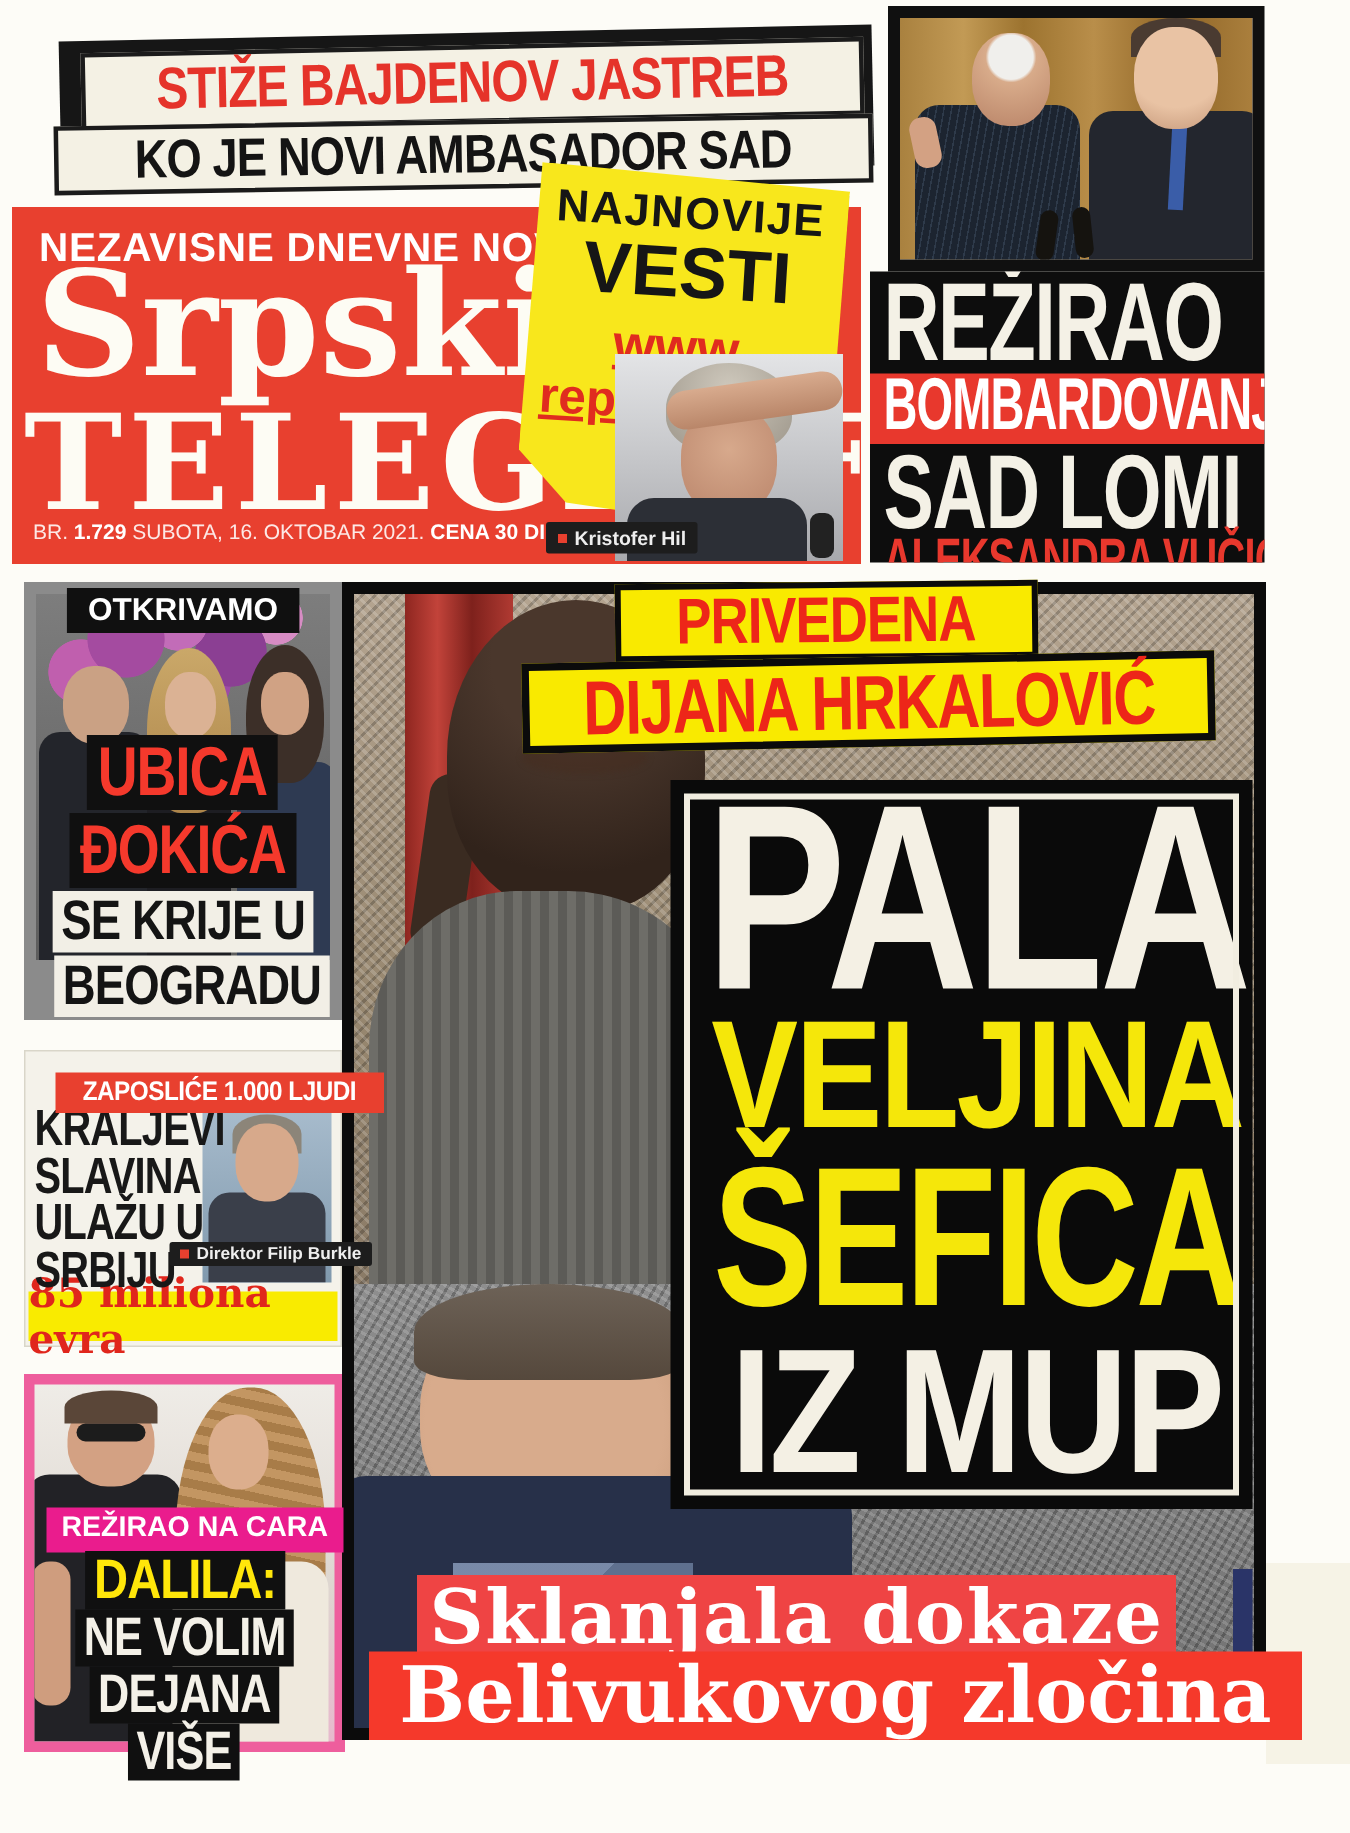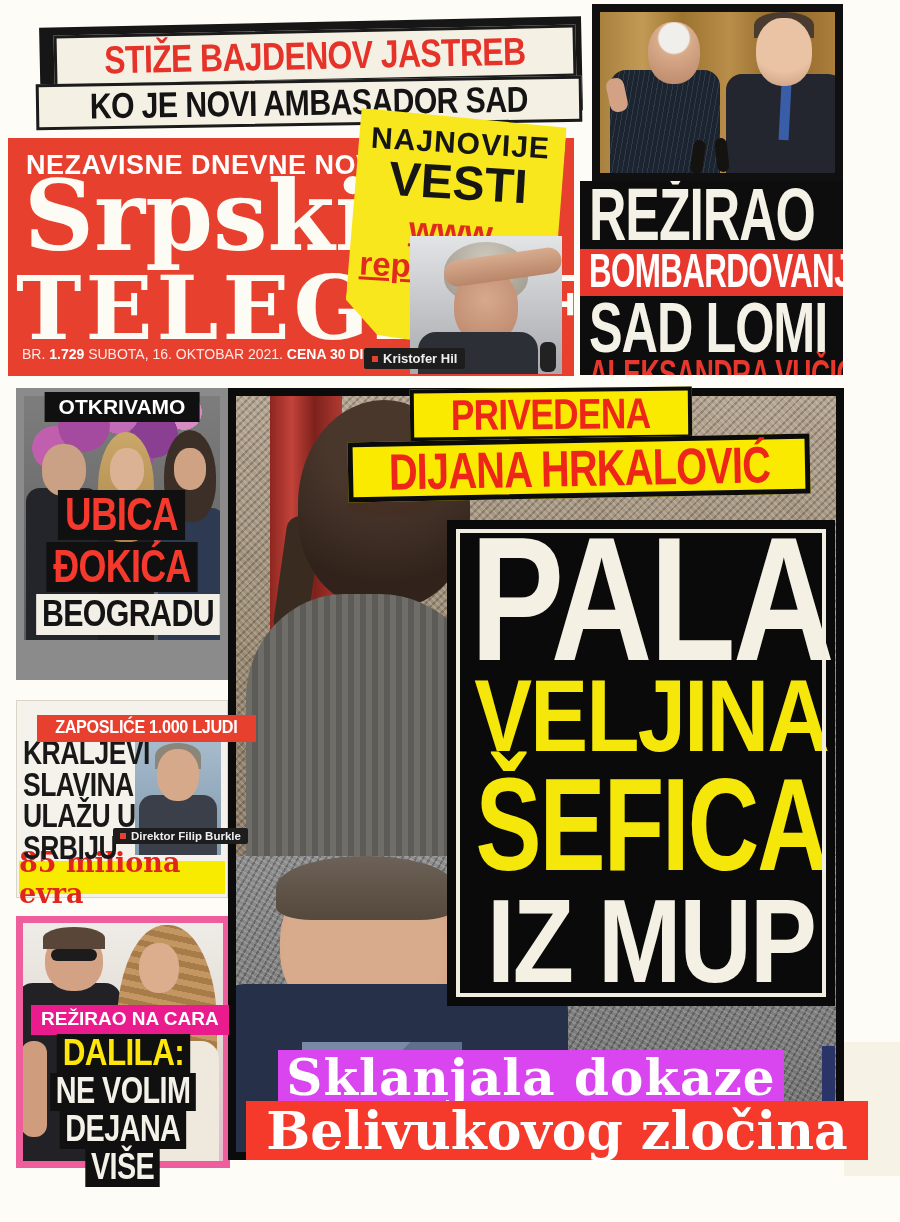--- a/index.html
+++ b/index.html
@@ -167,21 +167,21 @@
            border:5px solid #0b0b0b;color:#ed2619;font-weight:bold;font-size:51px;z-index:3;}
   .big-box{left:211px;top:124px;width:388px;height:486px;background:#0a0a0a;display:flex;flex-direction:column;
            align-items:center;justify-content:center;z-index:2;padding-left:20px;}
   .big-box:after{content:"";position:absolute;inset:9px;border:4px solid #f1ede0;pointer-events:none;}
   .h0{color:#f4f0e4;font-weight:bold;font-size:176px;line-height:.8;}
   .h1{color:#f5e70a;font-weight:bold;font-size:102px;line-height:.92;}
   .h2{color:#f5e70a;font-weight:bold;font-size:132px;line-height:.92;}
   .h3{color:#f4f0e4;font-weight:bold;font-size:118px;line-height:.95;}
   .credit-strip{left:822px;top:1046px;width:13px;height:58px;background:#2a3468;z-index:2;}
   .cream-patch{left:844px;top:1042px;width:56px;height:134px;background:#f6f3e6;}
-  .sub1{left:278px;top:1050px;width:506px;height:55px;background:#d946ef;color:#fff;font-weight:bold;
+  .sub1{left:278px;top:1050px;width:506px;height:55px;background:#ef4444;color:#fff;font-weight:bold;
         font-size:50px;letter-spacing:1px;z-index:4;}
   .sub2{left:246px;top:1101px;width:622px;height:59px;background:#f5392b;color:#fff;font-weight:bold;
         font-size:52px;z-index:4;}
 </style>
 </head>
 <body>
 
 <div id="page">
 
   <div class="abs top-shadow"></div>
@@ -262,20 +262,21 @@
       <div class="c1-w1hair"></div>
       <div class="p-head c1-w1f"></div>
       <div class="c1-w2b"></div>
       <div class="c1-w2hair"></div>
       <div class="p-head c1-w2f"></div>
     </div>
     <div class="c1-kicker">OTKRIVAMO</div>
     <div class="c1-lines">
       <div class="c1-red"><span class="cond" style="--sx:.8">UBICA</span></div>
       <div class="c1-red"><span class="cond" style="--sx:.78">ĐOKIĆA</span></div>
+      <div class="c1-blk"><span class="cond" style="--sx:.82">SE KRIJE U</span></div>
       <div class="c1-blk"><span class="cond" style="--sx:.82">BEOGRADU</span></div>
     </div>
   </div>
 
   <div class="abs card2">
     <div class="c2-kicker">
       <span class="cond" style="--sx:.9">ZAPOSLIĆE 1.000 LJUDI</span></div>
     <div class="c2-photo">
       <div class="c2-suit"></div>
       <div class="c2-hair"></div>

